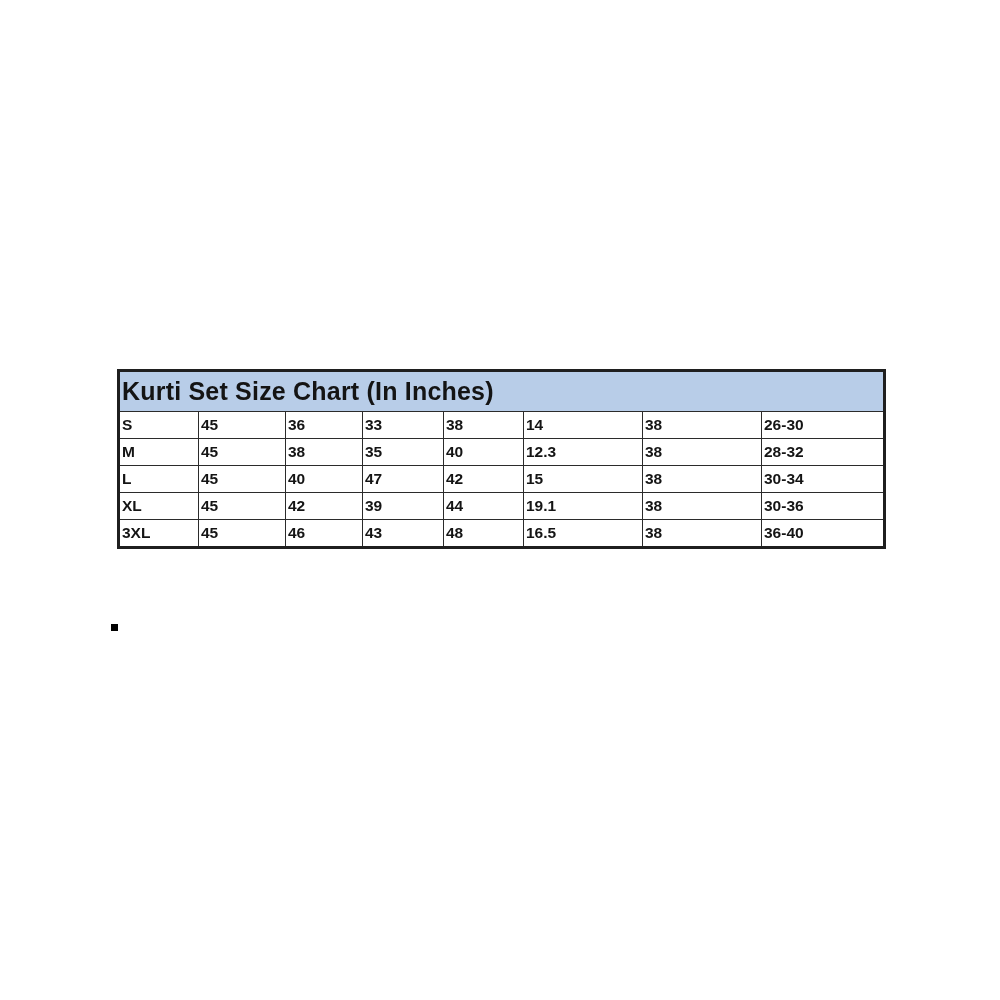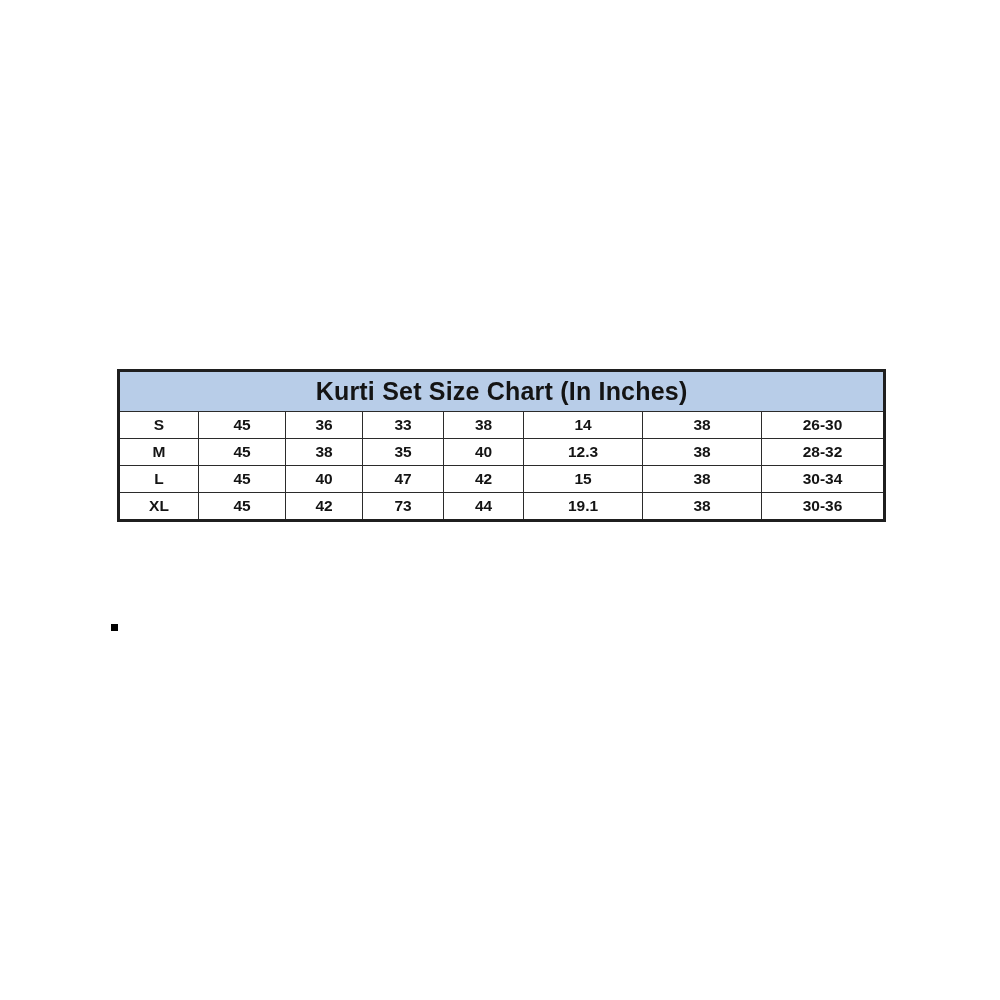--- a/index.html
+++ b/index.html
@@ -23,21 +23,21 @@
   }
   table.size-chart {
     border-collapse: collapse;
     table-layout: fixed;
     width: 766px;
     border: 3px solid #1f1f1f;
   }
   table.size-chart th,
   table.size-chart td {
     border: 1.6px solid #2b2b2b;
-    text-align: center;
+    text-align: left;
     vertical-align: middle;
     color: #141414;
     padding: 0 2px;
     overflow: hidden;
   }
   .title-cell {
     background: #b8cde8;
     height: 39px;
     font-size: 25px;
     font-weight: 700;
@@ -115,23 +115,33 @@
           <td>47</td>
           <td>42</td>
           <td>15</td>
           <td>38</td>
           <td>30-34</td>
         </tr>
         <tr class="data-row">
           <td class="size-cell">XL</td>
           <td>45</td>
           <td>42</td>
-          <td>73</td>
+          <td>39</td>
           <td>44</td>
           <td>19.1</td>
           <td>38</td>
           <td>30-36</td>
+        </tr>
+        <tr class="data-row">
+          <td class="size-cell">3XL</td>
+          <td>45</td>
+          <td>46</td>
+          <td>43</td>
+          <td>48</td>
+          <td>16.5</td>
+          <td>38</td>
+          <td>36-40</td>
         </tr>
       </tbody>
     </table>
   </div>
   <div class="corner-artifact"></div>
 </div>
 
 </body></html>

